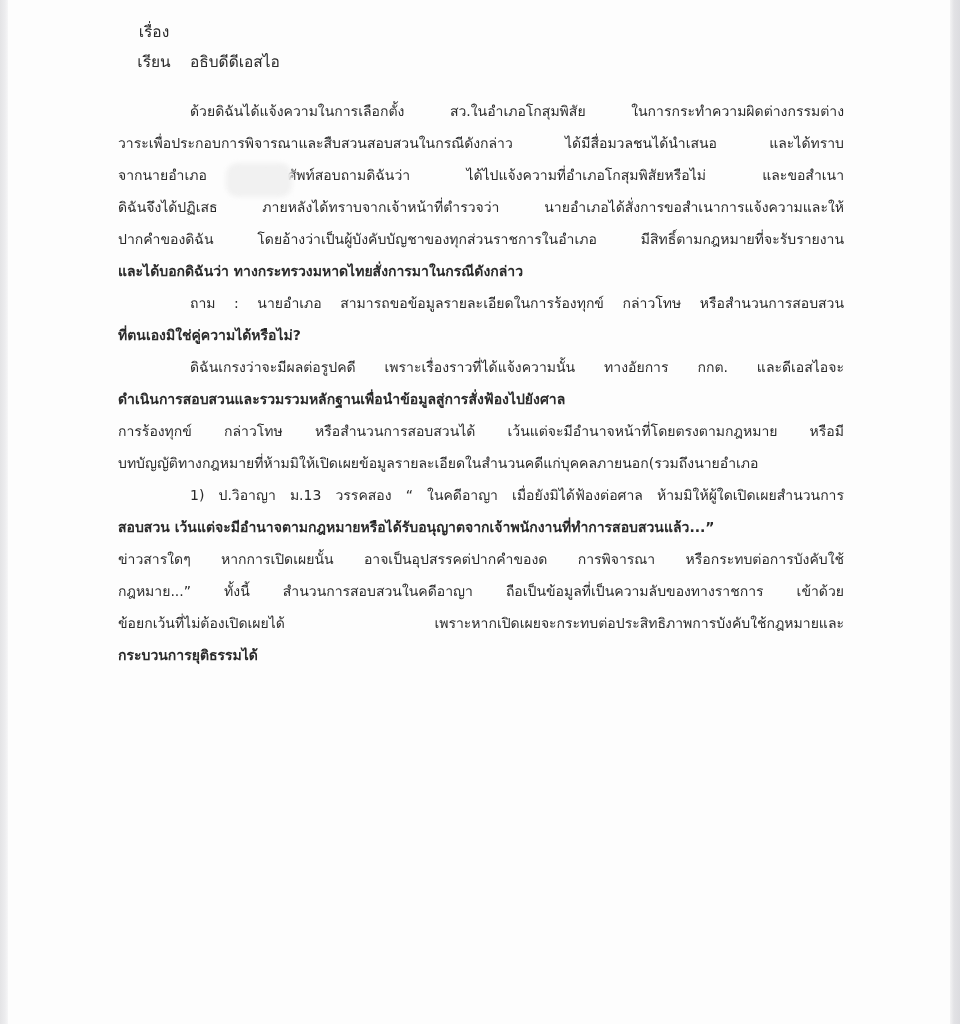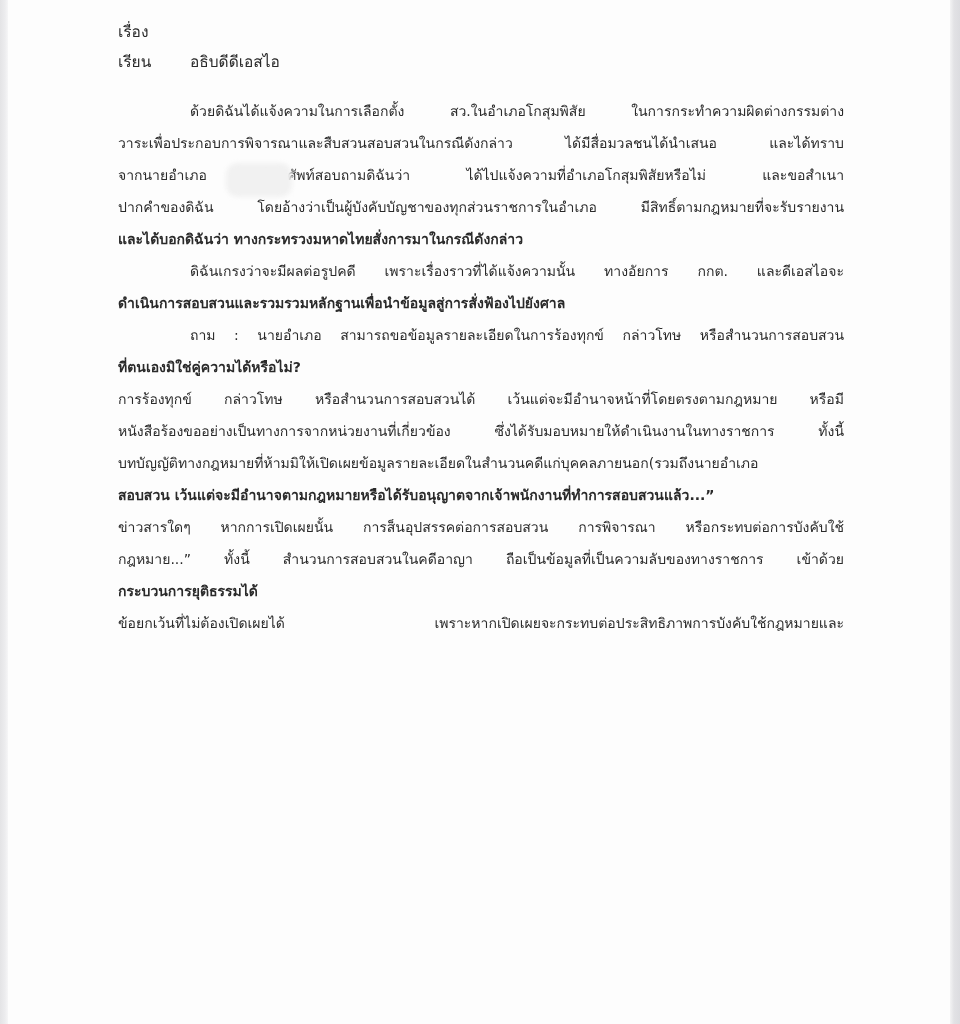--- a/index.html
+++ b/index.html
@@ -7,21 +7,21 @@
     width:960px; height:1024px; overflow:hidden; position:relative;
     background:#fdfdfd;
     font-family:"DejaVu Sans", "Liberation Sans", sans-serif;
     color:#2a2a2a;
   }
   .edge-left { position:absolute; left:0; top:0; width:8px; height:1024px;
     background:linear-gradient(to right,#e4e4e6,#ececee 60%,#f6f6f7); }
   .edge-right { position:absolute; right:0; top:0; width:10px; height:1024px;
     background:linear-gradient(to right,#f3f3f4,#e2e2e5 40%,#dcdce0); }
   .page { position:absolute; left:118px; top:17px; width:726px; }
-  .hdr { display:flex; height:30px; line-height:30px; font-size:15.5px; }
+  .hdr { display:flex; height:30px; line-height:30px; font-size:15.5px;text-align:center; }
   .hdr .k { width:72px; }
   .line { height:32px; line-height:32px; font-size:14px; white-space:nowrap;
     overflow:hidden; text-align:justify; text-align-last:justify; }
   .line.last { text-align-last:left;font-weight:bold; }
   .indent { padding-left:72px; }
   .redact { position:absolute; left:226px; top:163px; width:66px; height:34px;
     background:#f1f1f1; border-radius:12px; filter:blur(2px); }
 </style>
 </head>
 <body>
@@ -37,45 +37,46 @@
     <span class="k">เรียน</span>
     <span>อธิบดีดีเอสไอ</span>
   </div>
 
   <div style="height:18px"></div>
 
   <div>
     <div class="line indent">ด้วยดิฉันได้แจ้งความในการเลือกตั้ง สว.ในอำเภอโกสุมพิสัย ในการกระทำความผิดต่างกรรมต่าง</div>
     <div class="line">วาระเพื่อประกอบการพิจารณาและสืบสวนสอบสวนในกรณีดังกล่าว ได้มีสื่อมวลชนได้นำเสนอ และได้ทราบ</div>
     <div class="line">จากนายอำเภอ                  โทรศัพท์สอบถามดิฉันว่า ได้ไปแจ้งความที่อำเภอโกสุมพิสัยหรือไม่ และขอสำเนา</div>
+    <div class="line">ดิฉันจึงได้ปฏิเสธ ภายหลังได้ทราบจากเจ้าหน้าที่ตำรวจว่า นายอำเภอได้สั่งการขอสำเนาการแจ้งความและให้</div>
     <div class="line">ปากคำของดิฉัน โดยอ้างว่าเป็นผู้บังคับบัญชาของทุกส่วนราชการในอำเภอ มีสิทธิ์ตามกฎหมายที่จะรับรายงาน</div>
     <div class="line last">และได้บอกดิฉันว่า ทางกระทรวงมหาดไทยสั่งการมาในกรณีดังกล่าว</div>
+  </div>
+
+  <div>
+    <div class="line indent">ถาม : นายอำเภอ สามารถขอข้อมูลรายละเอียดในการร้องทุกข์ กล่าวโทษ หรือสำนวนการสอบสวน</div>
+    <div class="line last">ที่ตนเองมิใช่คู่ความได้หรือไม่?</div>
   </div>
 
   <div>
     <div class="line indent">ดิฉันเกรงว่าจะมีผลต่อรูปคดี เพราะเรื่องราวที่ได้แจ้งความนั้น ทางอัยการ กกต. และดีเอสไอจะ</div>
     <div class="line last">ดำเนินการสอบสวนและรวมรวมหลักฐานเพื่อนำข้อมูลสู่การสั่งฟ้องไปยังศาล</div>
   </div>
 
   <div>
-    <div class="line indent">ถาม : นายอำเภอ สามารถขอข้อมูลรายละเอียดในการร้องทุกข์ กล่าวโทษ หรือสำนวนการสอบสวน</div>
-    <div class="line last">ที่ตนเองมิใช่คู่ความได้หรือไม่?</div>
-  </div>
-
-  <div>
     <div class="line">การร้องทุกข์ กล่าวโทษ หรือสำนวนการสอบสวนได้ เว้นแต่จะมีอำนาจหน้าที่โดยตรงตามกฎหมาย หรือมี</div>
-    <div class="line">หนังสือร้องขออย่างเป็นทางการจากหน่วยงานที่เกี่ยวข้อง ซึ่งได้รับมอบหมายให้ดำเนินงานในทางราชการ ทั้งนี้</div>
     <div class="line">บทบัญญัติทางกฎหมายที่ห้ามมิให้เปิดเผยข้อมูลรายละเอียดในสำนวนคดีแก่บุคคลภายนอก(รวมถึงนายอำเภอ</div>
   </div>
 
   <div>
+    <div class="line indent">1) ป.วิอาญา ม.13 วรรคสอง “ ในคดีอาญา เมื่อยังมิได้ฟ้องต่อศาล ห้ามมิให้ผู้ใดเปิดเผยสำนวนการ</div>
     <div class="line last">สอบสวน เว้นแต่จะมีอำนาจตามกฎหมายหรือได้รับอนุญาตจากเจ้าพนักงานที่ทำการสอบสวนแล้ว...”</div>
   </div>
 
   <div>
-    <div class="line">ข่าวสารใดๆ หากการเปิดเผยนั้น การส็นอุปสรรคต่อการสอบสวน การพิจารณา หรือกระทบต่อการบังคับใช้</div>
+    <div class="line">ข่าวสารใดๆ หากการเปิดเผยนั้น อาจเป็นอุปสรรคต่ปากคำของด การพิจารณา หรือกระทบต่อการบังคับใช้</div>
     <div class="line">กฎหมาย...” ทั้งนี้ สำนวนการสอบสวนในคดีอาญา ถือเป็นข้อมูลที่เป็นความลับของทางราชการ เข้าด้วย</div>
+    <div class="line">ข้อยกเว้นที่ไม่ต้องเปิดเผยได้  เพราะหากเปิดเผยจะกระทบต่อประสิทธิภาพการบังคับใช้กฎหมายและ</div>
     <div class="line last">กระบวนการยุติธรรมได้</div>
-    <div class="line">ข้อยกเว้นที่ไม่ต้องเปิดเผยได้  เพราะหากเปิดเผยจะกระทบต่อประสิทธิภาพการบังคับใช้กฎหมายและ</div>
   </div>
 </div>
 
 <div class="redact"></div>
 
 </body></html>

